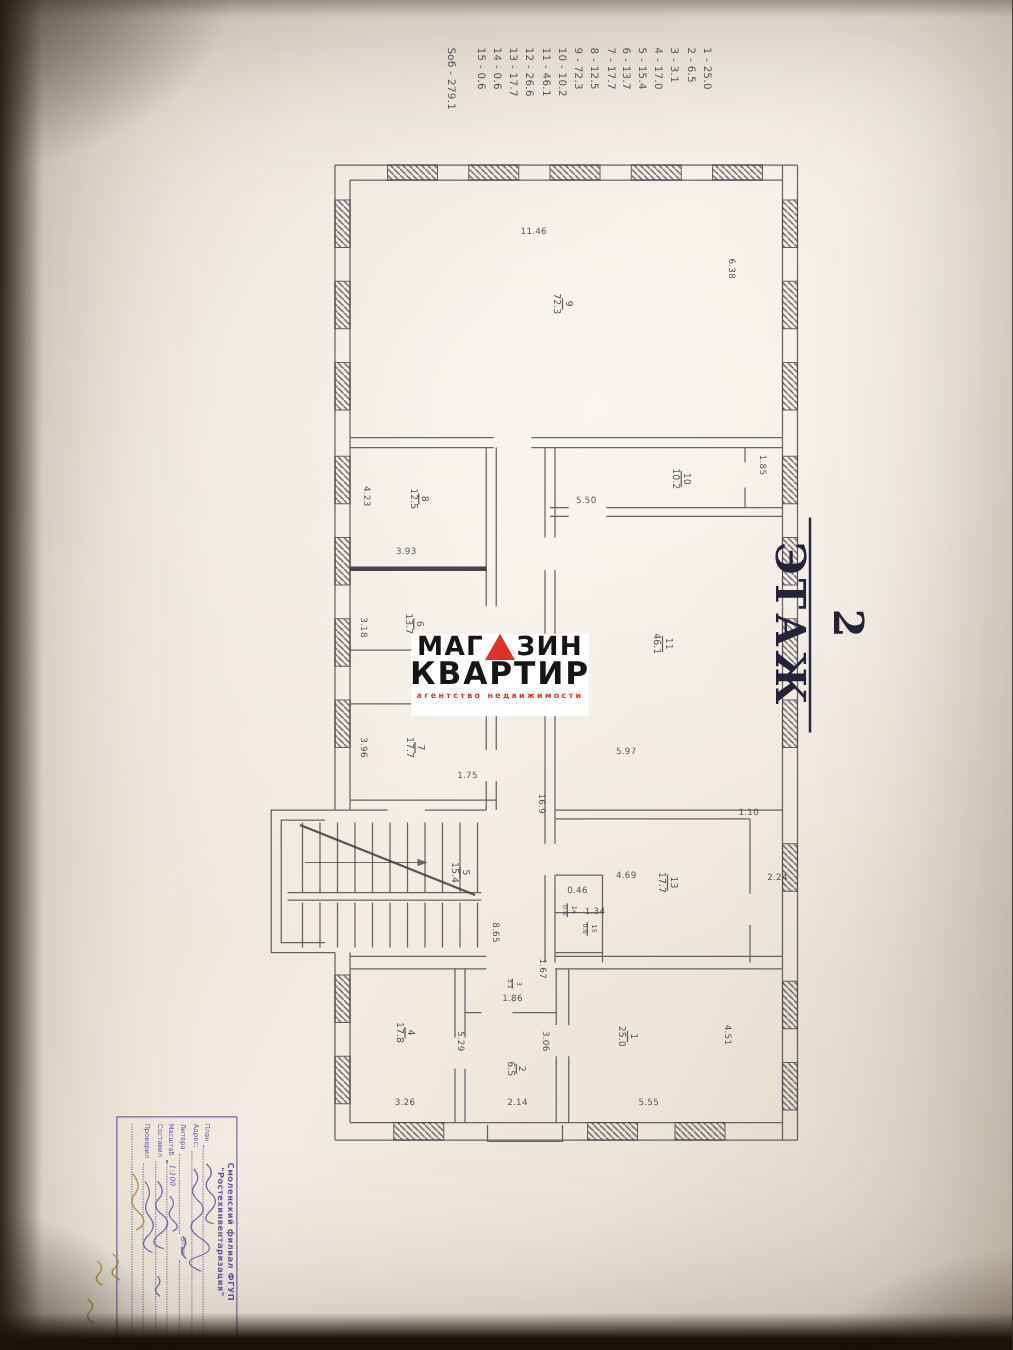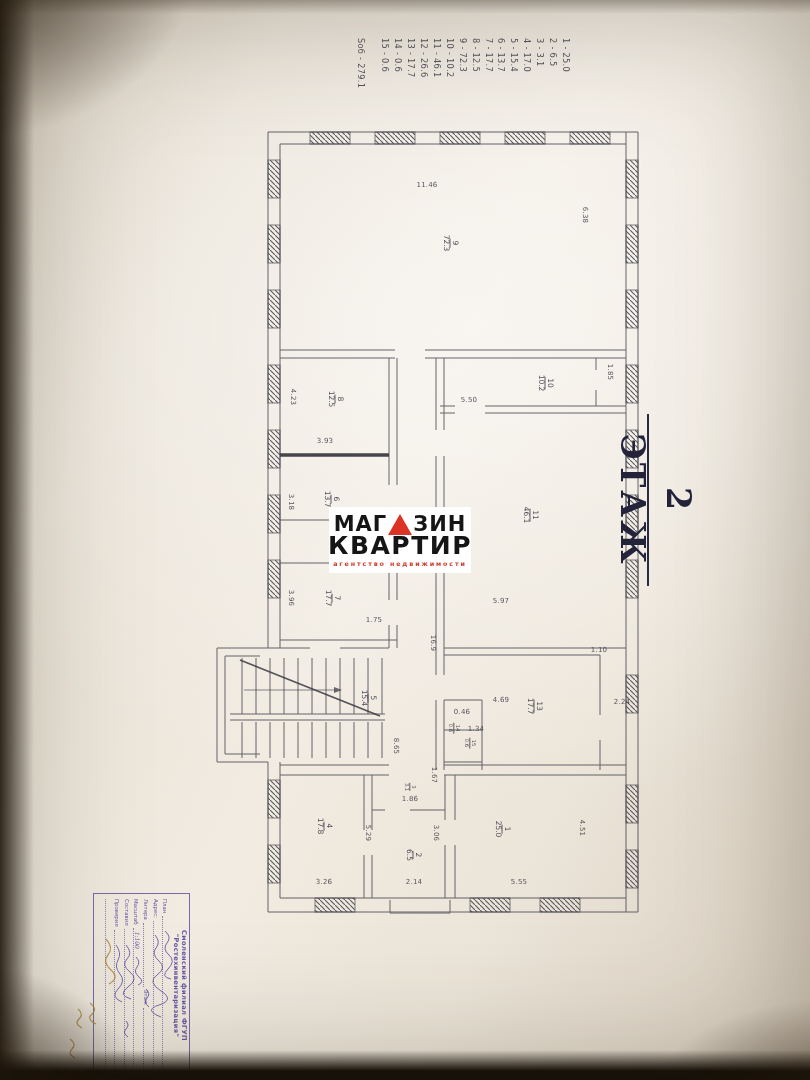--- a/index.html
+++ b/index.html
@@ -48,21 +48,21 @@
   .lbl.v{transform:translate(-50%,-50%) rotate(-90deg);}
   .room-lbl{position:absolute;transform:translate(-50%,-50%);display:flex;
        flex-direction:column;align-items:center;color:#3c3c48;opacity:.9;
        font-size:7.5px;line-height:8px;}
   .room-lbl .num{border-bottom:.8px solid #4a4a55;padding:0 2px;}
   .room-lbl.small{font-size:5.2px;line-height:5.8px;}
 
   
   #watermark{position:absolute;left:329px;top:507px;width:142px;height:66px;
     background:rgba(255,255,255,.97);display:flex;flex-direction:column;
-    align-items:center;justify-content:center;z-index:6;}
+    align-items:center;justify-content:flex-start;z-index:6;}
   #wm-line1{display:flex;align-items:flex-end;font-weight:bold;font-size:21px;
     letter-spacing:1px;color:#151515;line-height:20px;}
   #wm-tri{width:0;height:0;border-left:12px solid transparent;
     border-right:12px solid transparent;border-bottom:21px solid #dd3226;
     margin:0 1px -1px 1px;}
   #wm-line2{font-weight:bold;font-size:25px;letter-spacing:1.5px;color:#151515;
     line-height:24px;}
   #wm-tag{font-size:6.3px;font-weight:bold;letter-spacing:1.9px;color:#d23a2a;
     margin-top:2px;white-space:nowrap;}
 

